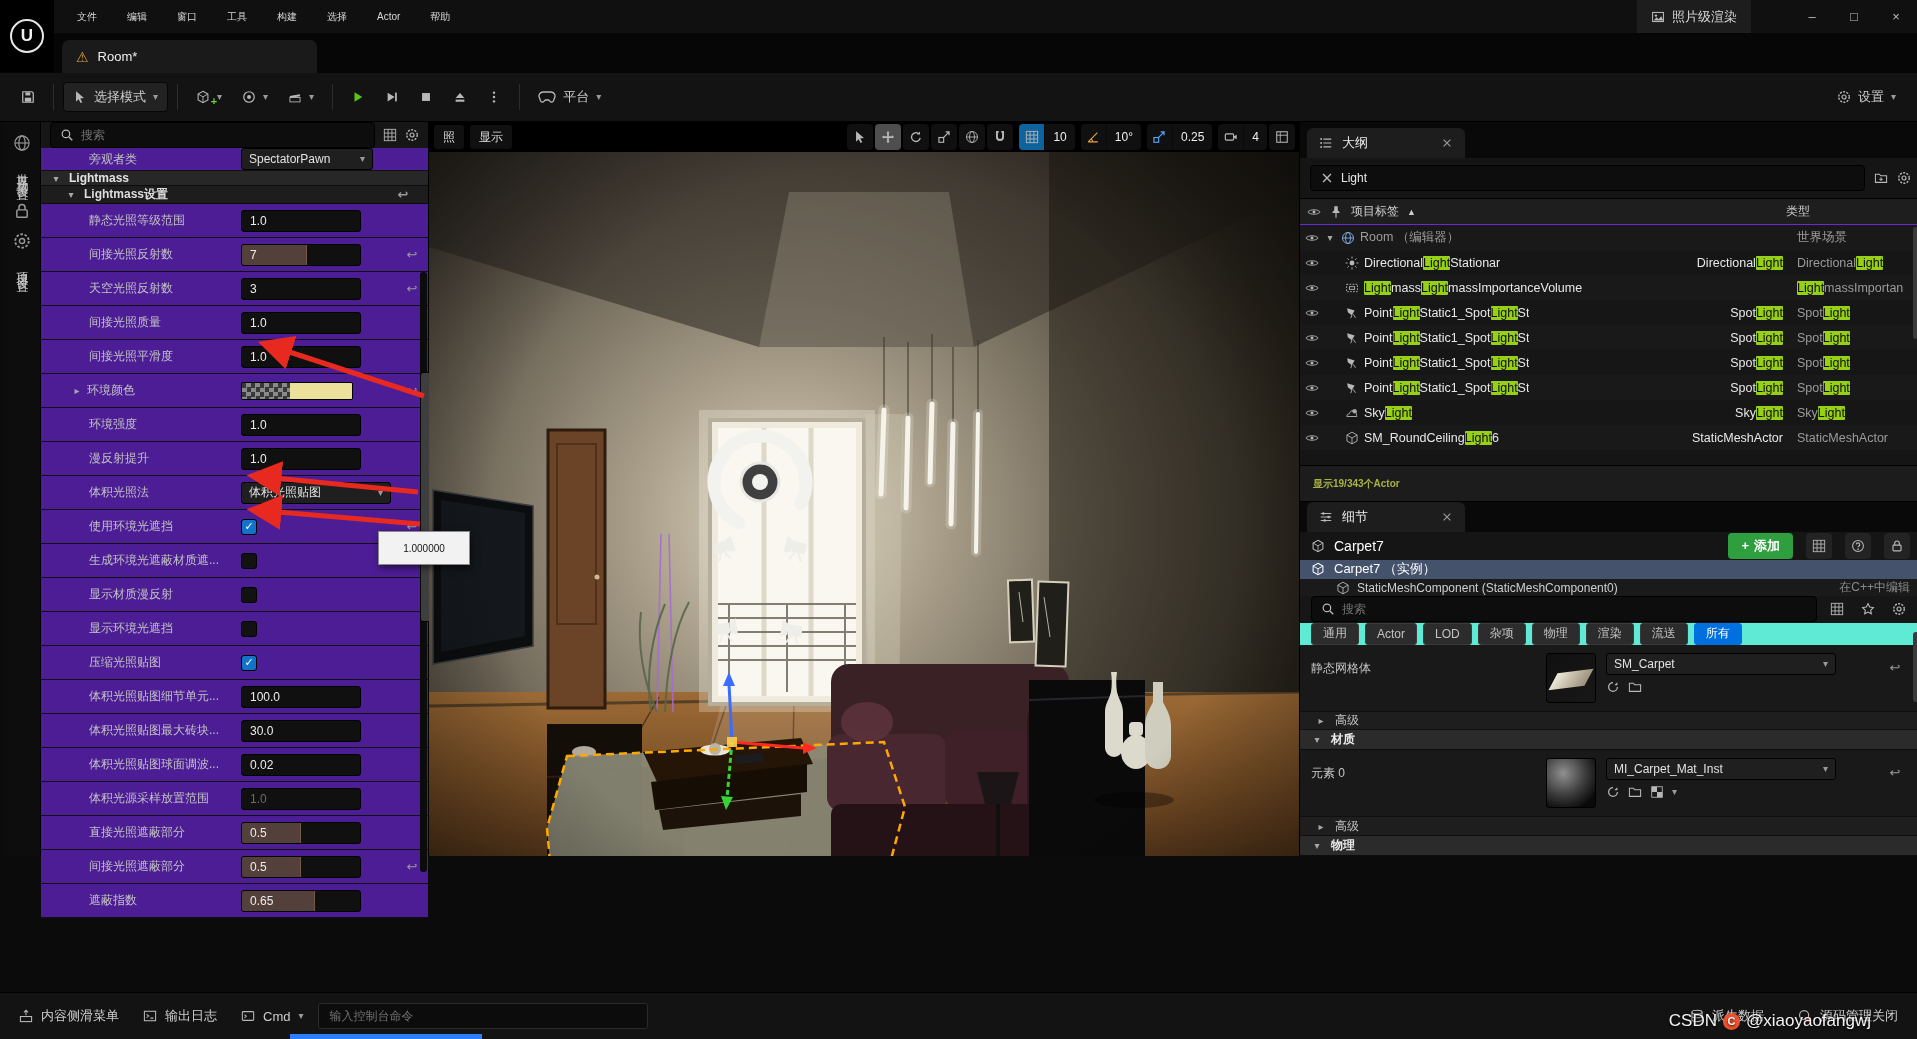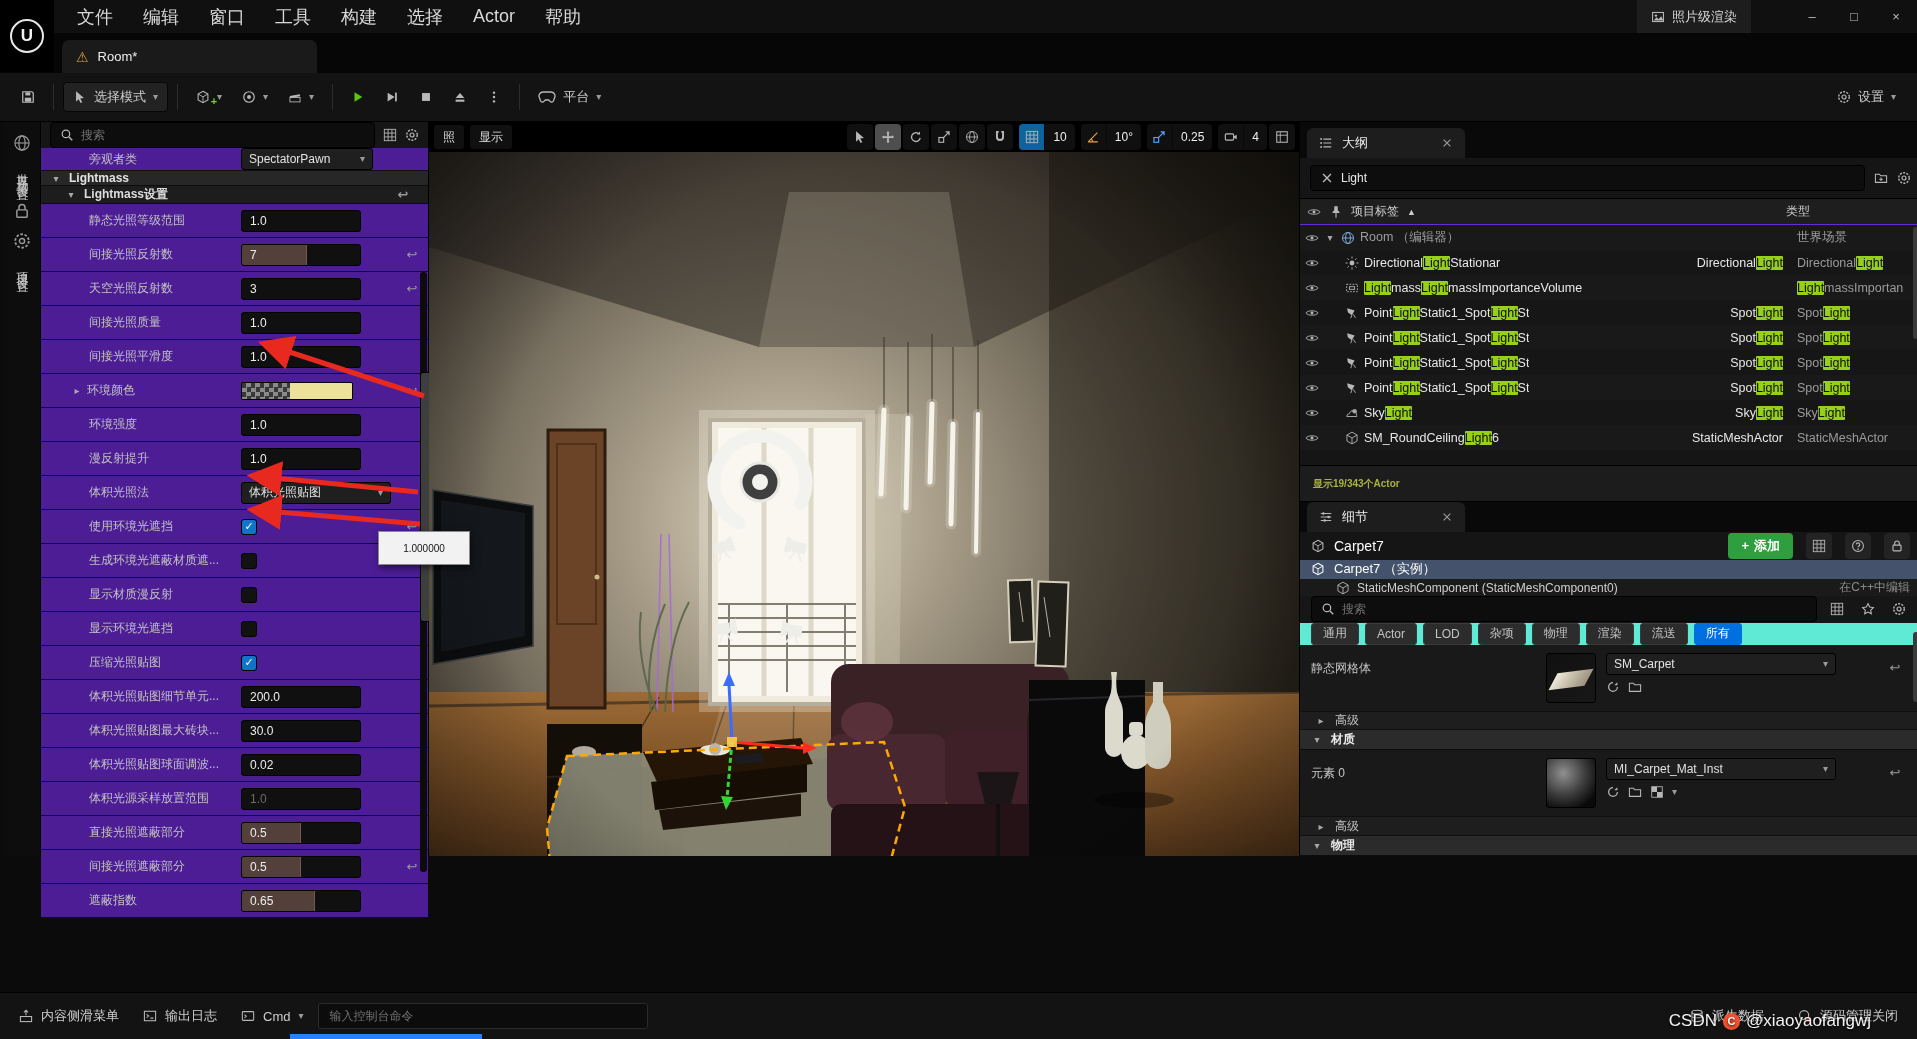--- a/index.html
+++ b/index.html
@@ -9,21 +9,21 @@
 .ic{display:inline-flex;width:14px;height:14px;align-items:center;justify-content:center;color:#b8b8b8;flex:none}
 .ic svg{width:100%;height:100%}
 .car{color:#9a9a9a;font-size:10px;line-height:1}
 .ph{color:#707070}
 
 
 #menubar{position:absolute;top:0;left:0;right:0;height:33px;background:#101010;display:flex;align-items:center;z-index:8}
 #ue-logo{position:absolute;top:0;left:0;width:54px;height:72px;background:#000;display:flex;align-items:center;justify-content:center;z-index:9}
 #ue-logo .ring{width:34px;height:34px;border:2px solid #e8e8e8;border-radius:50%;display:flex;align-items:center;justify-content:center;color:#f0f0f0;font-size:17px;font-weight:bold}
 #menu-items{margin-left:62px;display:flex;height:100%}
-.menu-item{border:none;background:none;color:#d8d8d8;font-size:18px;padding:0 15px;height:100%;font-family:inherit}
+.menu-item{border:none;background:none;color:#d8d8d8;font-size:10px;padding:0 15px;height:100%;font-family:inherit}
 .mb-right{margin-left:auto;display:flex;align-items:center;height:100%}
 .mrq{display:flex;align-items:center;gap:7px;background:#1d1d1d;border:none;color:#dadada;height:33px;padding:0 14px;font-size:13px;font-family:inherit}
 .winctl{display:flex;margin-left:40px}
 .winctl span{width:42px;height:33px;display:flex;align-items:center;justify-content:center;color:#bdbdbd;font-size:13px}
 
 
 #tabrow{position:absolute;top:33px;left:0;right:0;height:40px;background:#060606;display:flex;align-items:flex-end;padding-left:62px;z-index:7}
 .asset-tab{height:33px;min-width:255px;background:#1a1a1a;border-radius:7px 7px 0 0;display:flex;align-items:center;gap:9px;padding:0 14px;color:#ededed;font-size:13px}
 .warn-icon{color:#e6a23c;font-size:14px}
 
@@ -523,21 +523,21 @@
               <span class="cb on" data-name="checkbox">✓</span>
             </div>
             <div class="ws-reset"></div>
           </div>
           <div class="ws-row" data-name="ws-row-14">
             <div class="ws-label">
               <span data-name="property-label">体积光照贴图细节单元...</span>
             </div>
             <div class="ws-ctrl">
               <div class="num-input" data-name="value-input">
-                <span class="v">200.0</span>
+                <span class="v">100.0</span>
               </div>
             </div>
             <div class="ws-reset"></div>
           </div>
           <div class="ws-row" data-name="ws-row-15">
             <div class="ws-label">
               <span data-name="property-label">体积光照贴图最大砖块...</span>
             </div>
             <div class="ws-ctrl">
               <div class="num-input" data-name="value-input">

